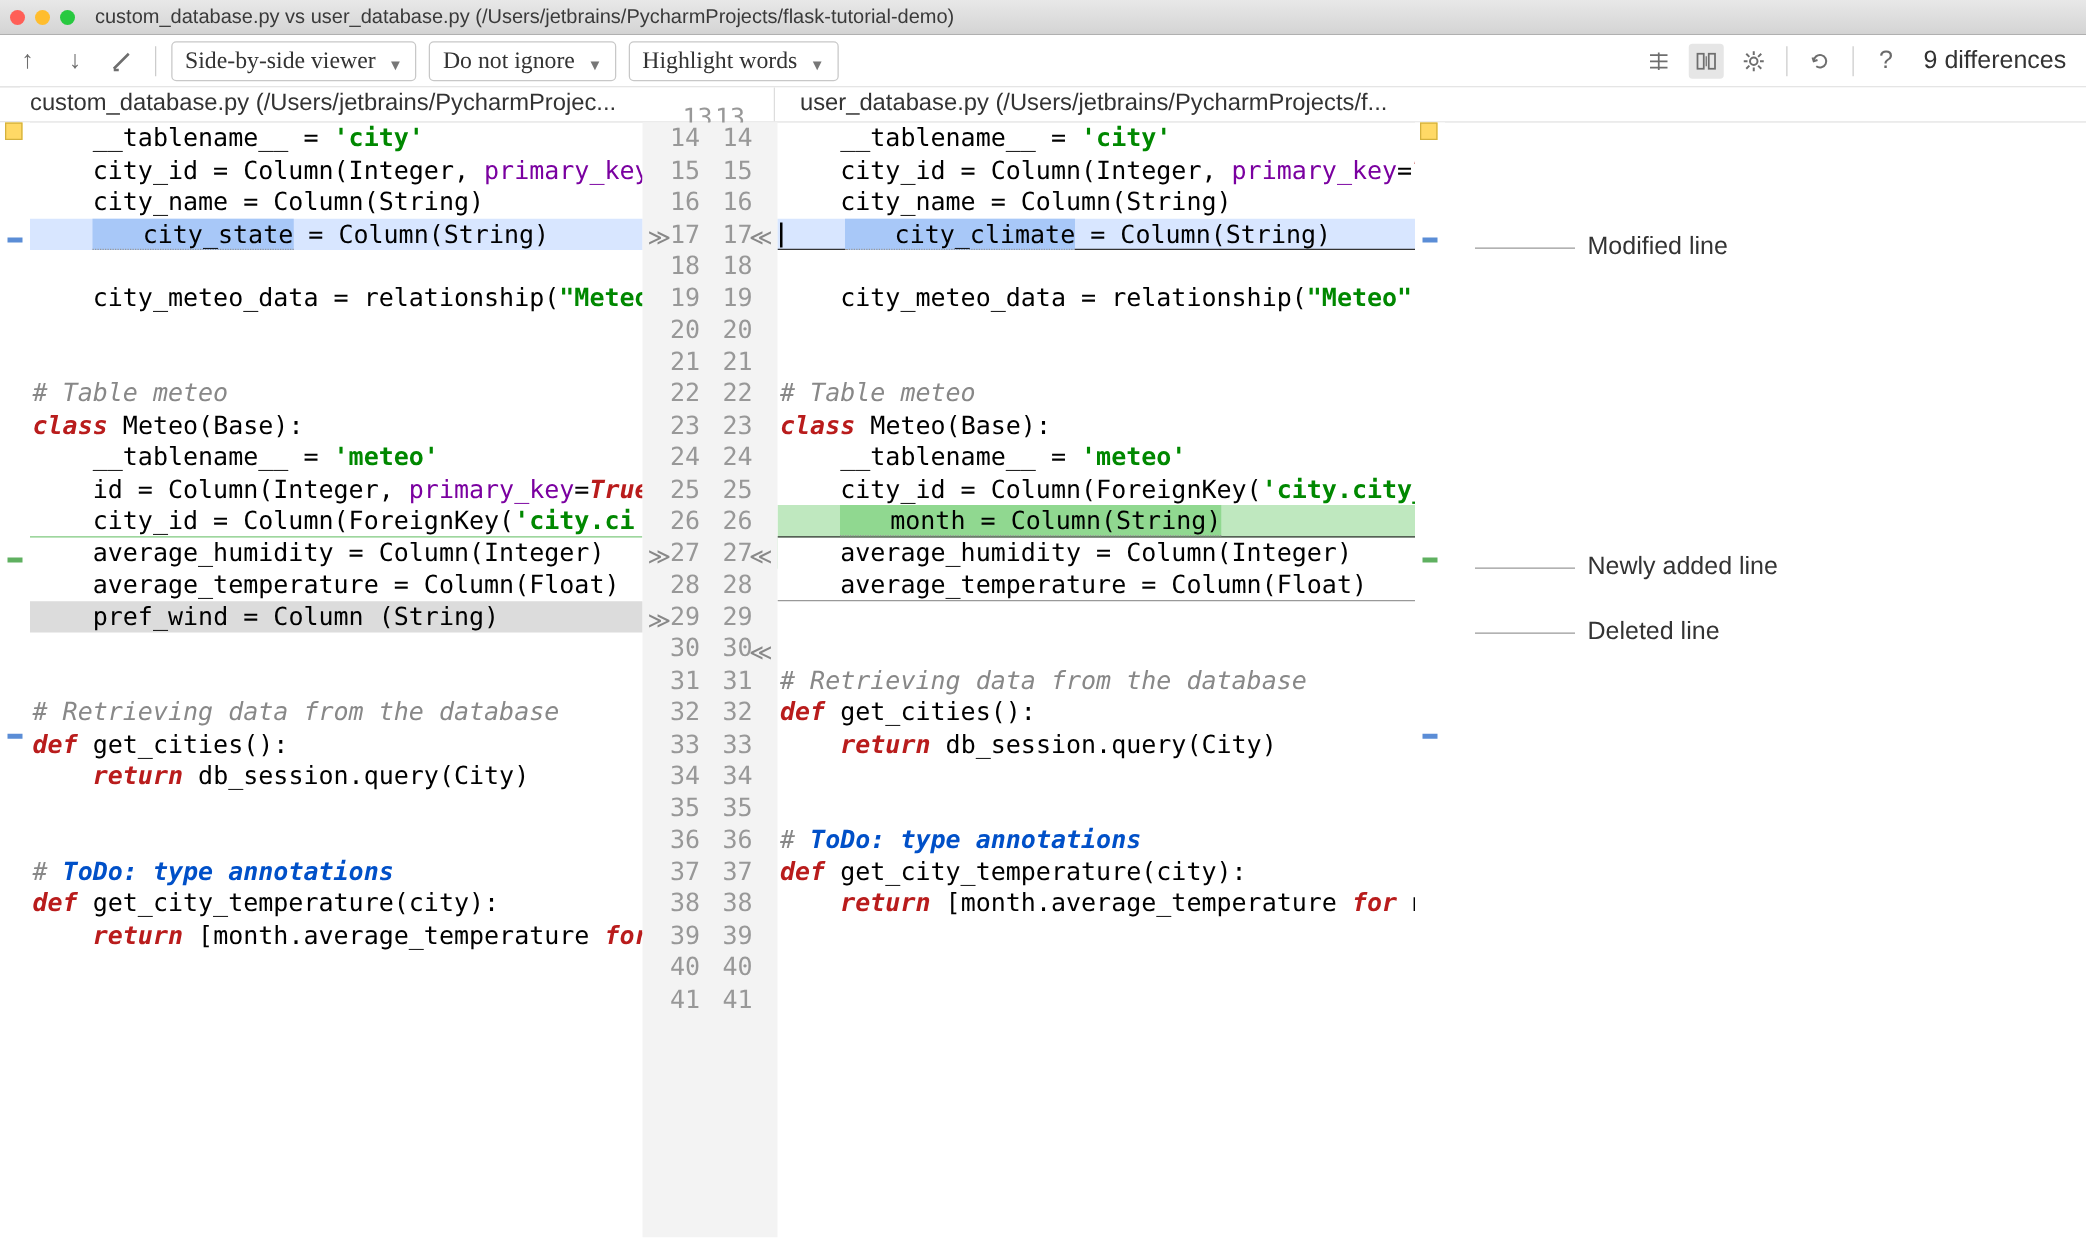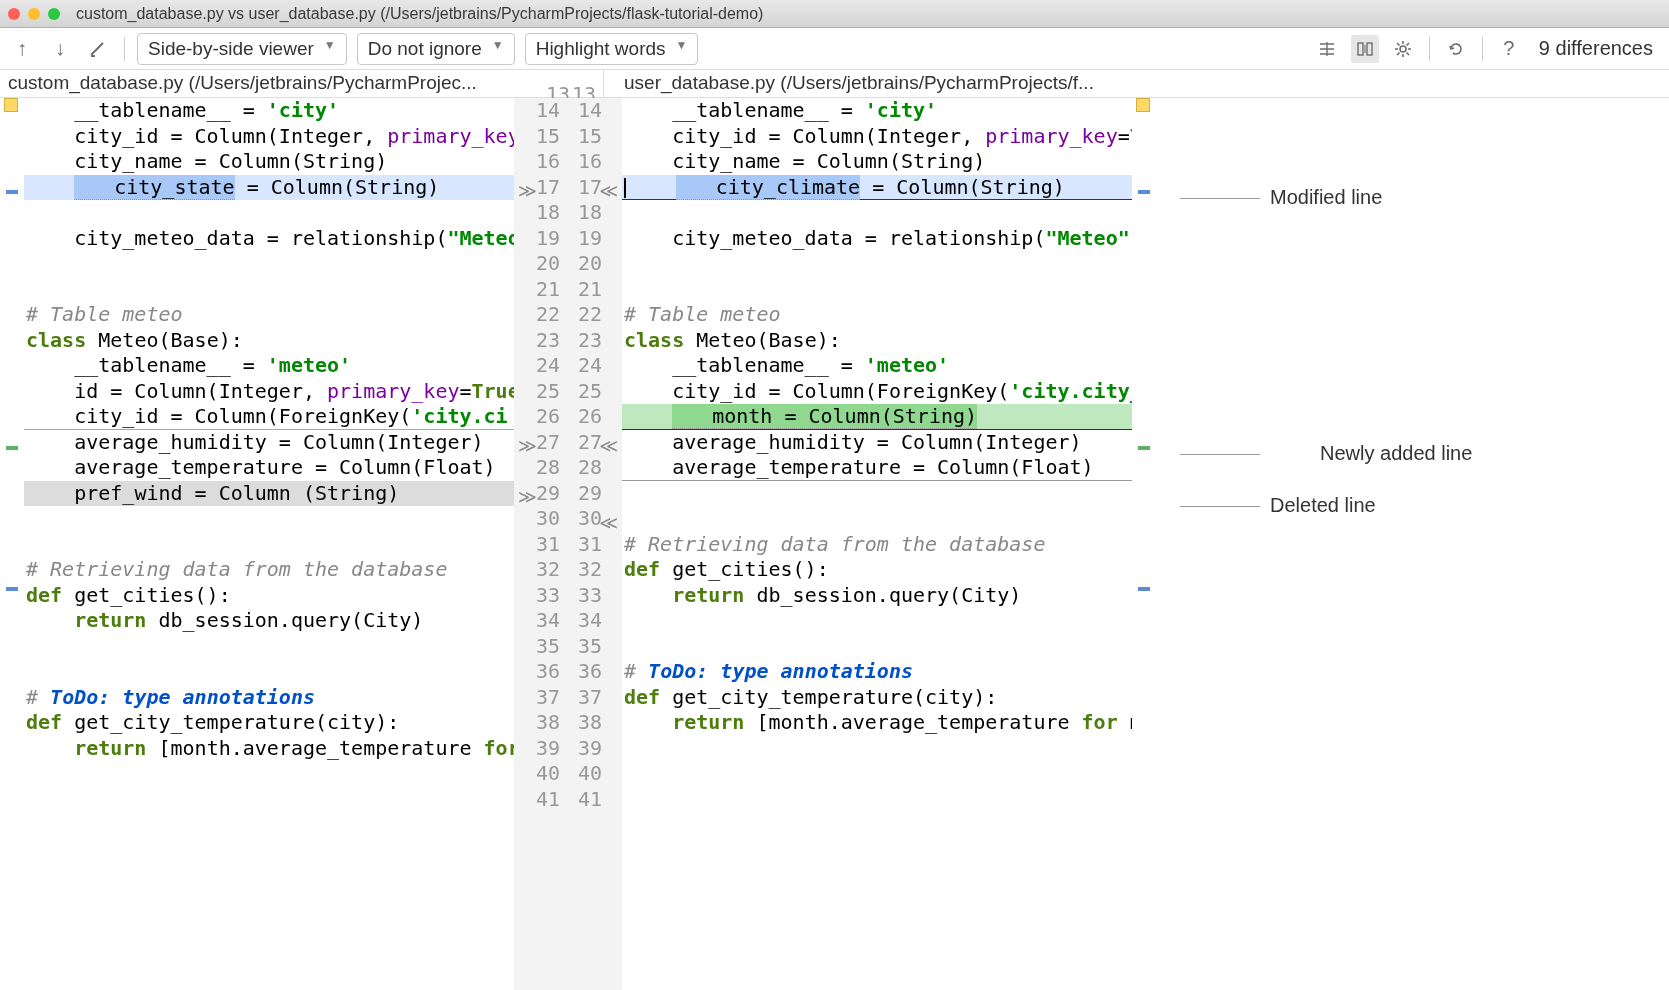--- a/index.html
+++ b/index.html
@@ -43,46 +43,47 @@
     .tb-icon {
       width: 28px; height: 28px; display: flex; align-items: center; justify-content: center;
       color: #6e6e6e; font-size: 20px;
     }
     .divider { width: 1px; height: 24px; background: #ccc; margin: 0 2px; }
     .combo {
       border: 1px solid #c8c8c8;
       border-radius: 4px;
       padding: 4px 10px;
       display: flex;
-      align-items: flex-start;
+      align-items: flex-end;
       gap: 10px;
       font-size: 19px;
       background: #fff;
       color: #333;
       height: 32px;
+      font-family: Liberation Serif, serif;
     }
     .combo .caret { font-size: 12px; color: #777; }
     .tb-right { margin-left: auto; display: flex; align-items: center; gap: 10px; }
     .tb-right .tb-icon { color: #6a6a6a; }
     .diffcount { font-size: 20px; color: #333; margin-left: 6px; margin-right: 8px; }
     
     .fileheaders {
       height: 28px;
       display: flex;
       border-bottom: 1px solid #ddd;
     }
     .fileheader {
       background: #fff;
       padding: 2px 8px;
       font-size: 19px;
       color: #333;
       white-space: nowrap;
       overflow: hidden;
     }
-    .fh-left { width: 604px; border-right: 1px solid #ddd; }
+    .fh-left { width: 604px; border-right: 1px solid #ddd; margin-left: 16px; }
     .fh-right { flex: 1; padding-left: 20px; }
     
     .diff {
       display: flex;
       height: calc(100% - 28px - 42px - 28px);
       position: relative;
     }
     .marker-col {
       width: 24px;
       background: #fff;
@@ -113,21 +114,21 @@
       font-size: 20px;
       line-height: 25.5px;
       color: #989898;
       position: relative;
     }
     .codeline {
       white-space: pre;
       padding-left: 2px;
       height: 25.5px;
     }
-    .kw { color: #4d7c0f; font-weight: bold; }
+    .kw { color: #b91c1c; font-weight: bold; font-style: italic; }
     .str { color: #008800; font-weight: bold; }
     .arg { color: #7a00a0; }
     .cm { color: #888888; font-style: italic; }
     .todo { color: #0050c8; font-weight: bold; font-style: italic; }
     .und { border-bottom: 1px dotted #999; padding-left: 40px; }
     .hl-mod { background: #d8e6ff; }
     .hl-mod-w { background: #a8c8f8; }
     .hl-add { background: #bfe8bf; }
     .hl-add-w { background: #90d890; }
     .hl-del { background: #dcdcdc; }
@@ -394,16 +395,16 @@
   <div class="marker-col">
     <div class="marker yellow" style="top:0"></div>
     <div class="stripe mod" style="top:92px;left:6px"></div>
     <div class="stripe add" style="top:348px;left:6px"></div>
     <div class="stripe mod" style="top:489px;left:6px"></div>
   </div>
 
   <div class="callout-line" style="left:1180px;top:100px;width:80px"></div>
   <div class="callout" style="left:1270px;top:88px">Modified line</div>
   <div class="callout-line" style="left:1180px;top:356px;width:80px"></div>
-  <div class="callout" style="left:1320px;top:344px">Newly added line</div>
+  <div class="callout" style="left:1270px;top:344px">Newly added line</div>
   <div class="callout-line" style="left:1180px;top:408px;width:80px"></div>
   <div class="callout" style="left:1270px;top:396px">Deleted line</div>
 </div>
 
 </body></html>

